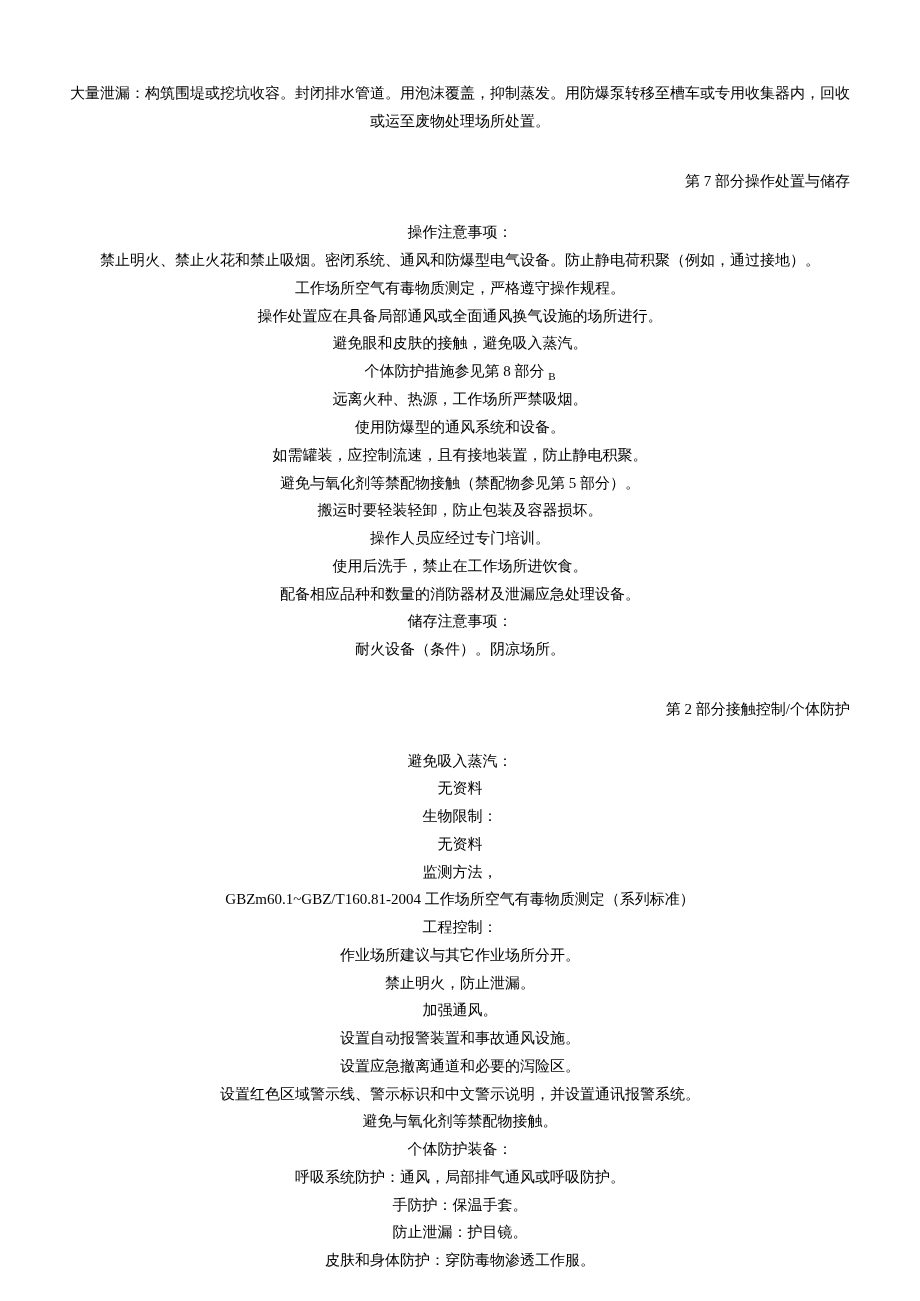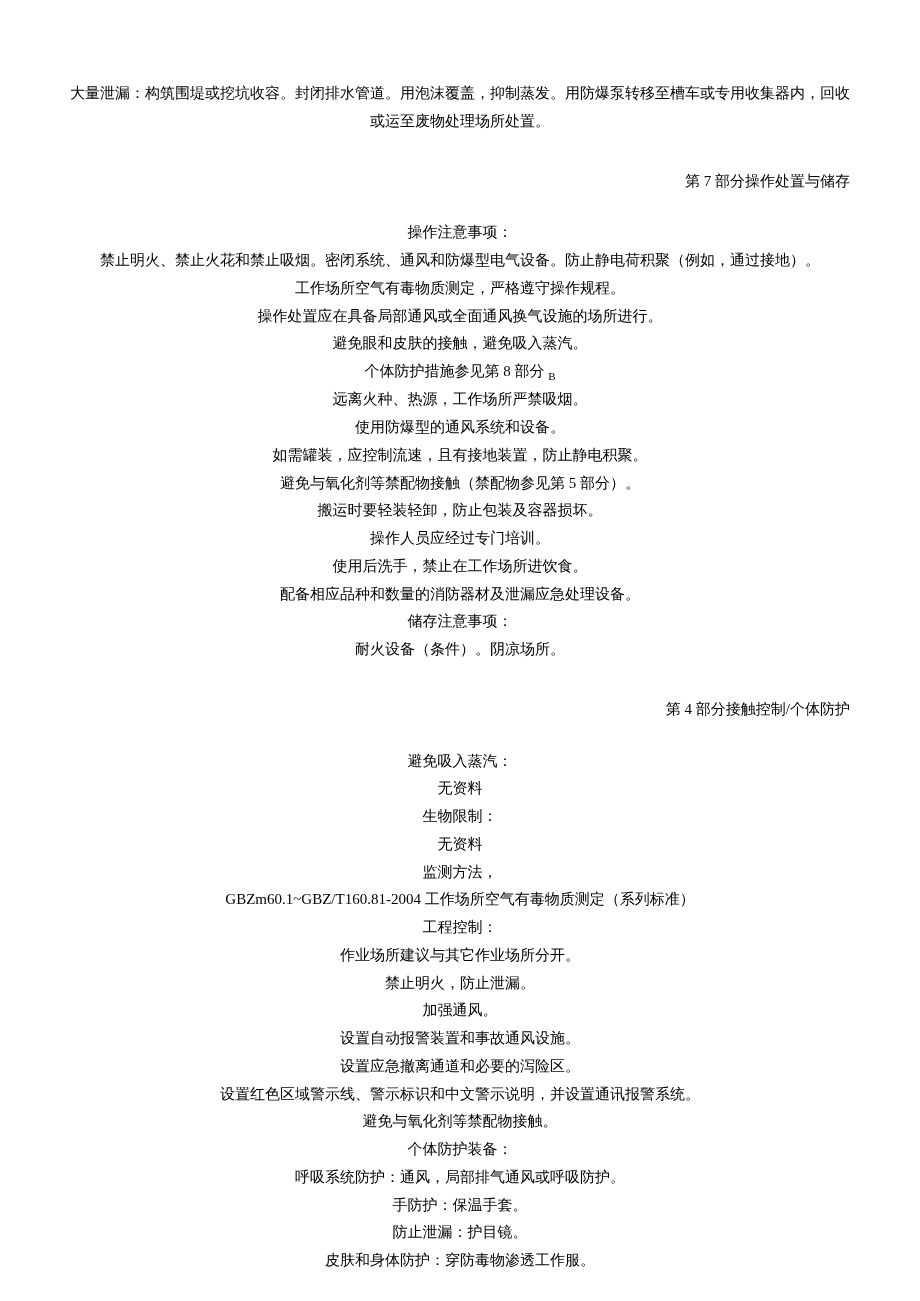--- a/index.html
+++ b/index.html
@@ -42,21 +42,21 @@
 <p class="para">使用防爆型的通风系统和设备。</p>
 <p class="para">如需罐装，应控制流速，且有接地装置，防止静电积聚。</p>
 <p class="para">避免与氧化剂等禁配物接触（禁配物参见第 5 部分）。</p>
 <p class="para">搬运时要轻装轻卸，防止包装及容器损坏。</p>
 <p class="para">操作人员应经过专门培训。</p>
 <p class="para">使用后洗手，禁止在工作场所进饮食。</p>
 <p class="para">配备相应品种和数量的消防器材及泄漏应急处理设备。</p>
 <p class="para">储存注意事项：</p>
 <p class="para">耐火设备（条件）。阴凉场所。</p>
 
-<p class="section-heading">第 4 部分接触控制/个体防护</p>
+<p class="section-heading">第 2 部分接触控制/个体防护</p>
 
 <p class="para">避免吸入蒸汽：</p>
 <p class="para">无资料</p>
 <p class="para">生物限制：</p>
 <p class="para">无资料</p>
 <p class="para">监测方法，</p>
 <p class="para">GBZm60.1~GBZ/T160.81-2004 工作场所空气有毒物质测定（系列标准）</p>
 <p class="para">工程控制：</p>
 <p class="para">作业场所建议与其它作业场所分开。</p>
 <p class="para">禁止明火，防止泄漏。</p>

